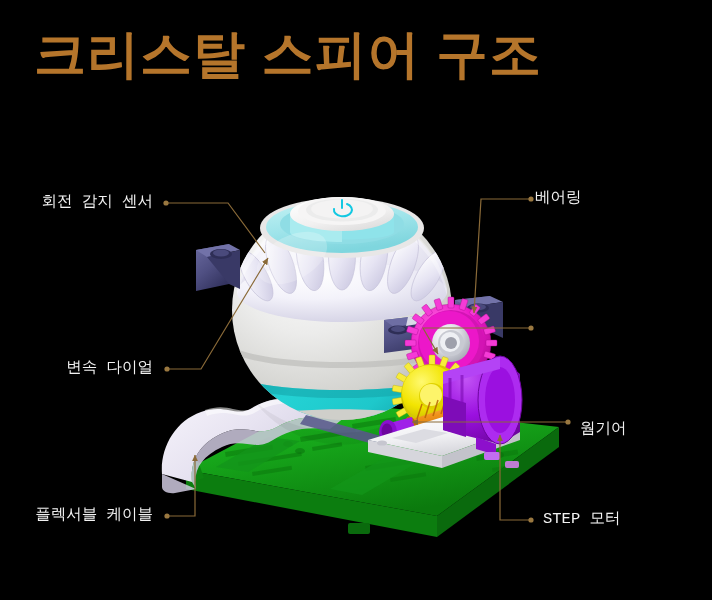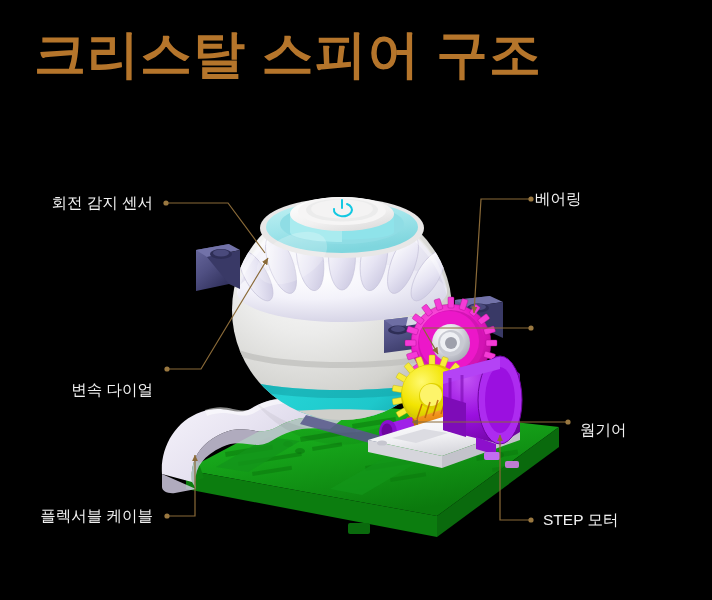--- a/index.html
+++ b/index.html
@@ -34,20 +34,21 @@
     width: 712px;
     height: 600px;
   }
   .callout-label {
     position: absolute;
     color: #f2f2f2;
     font-size: 15.5px;
     font-weight: 400;
     white-space: nowrap;
     line-height: 1;
+    font-family: Liberation Mono, monospace;
   }
   .callout-label.align-right {
     text-align: right;
   }
 </style>
 </head>
 <body>
 
 <div id="stage">
 
@@ -382,21 +383,21 @@
       <circle cx="167" cy="516" r="2.6"></circle>
       <circle cx="531" cy="199" r="2.6"></circle>
       <circle cx="531" cy="328" r="2.6"></circle>
       <circle cx="568" cy="422" r="2.6"></circle>
       <circle cx="531" cy="520" r="2.6"></circle>
     </g>
   </svg>
 
   <div class="callout-label align-right" style="right:559px; top:195px;">회전 감지 센서</div>
 
-  <div class="callout-label align-right" style="right:559px; top:361px;margin-top:21px;">변속 다이얼</div>
+  <div class="callout-label align-right" style="right:559px; top:361px;">변속 다이얼</div>
 
   <div class="callout-label align-right" style="right:559px; top:508px;">플렉서블 케이블</div>
 
   <div class="callout-label" style="left:535px; top:191px;">베어링</div>
 
 
   <div class="callout-label" style="left:580px; top:414px;margin-top:8px;">웜기어</div>
 
   <div class="callout-label" style="left:543px; top:512px;">STEP 모터</div>
 

